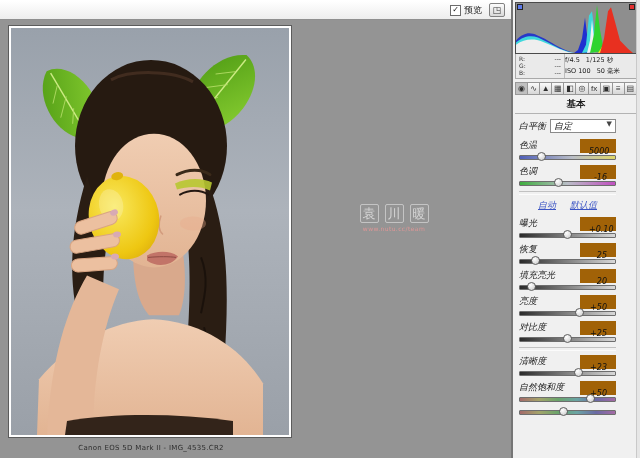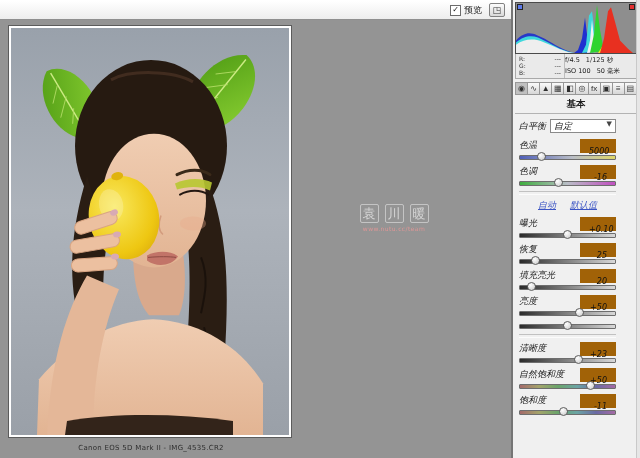--- a/index.html
+++ b/index.html
@@ -316,20 +316,24 @@
       <span class="s-label">亮度</span>
       <span class="s-value">+50</span>
     </div>
     <div class="s-track-wrap">
       <div class="s-track track-tone"></div>
       <div class="s-thumb" style="left: 63%;"></div>
     </div>
   </div>
 
   <div class="slider-row">
+    <div class="slider-head">
+      <span class="s-label">对比度</span>
+      <span class="s-value">+25</span>
+    </div>
     <div class="s-track-wrap">
       <div class="s-track track-tone"></div>
       <div class="s-thumb" style="left: 51%;"></div>
     </div>
   </div>
 </div>
       <div class="divider"></div>
       <div id="group2">
   <div class="slider-row">
     <div class="slider-head">
@@ -347,24 +351,20 @@
       <span class="s-label">自然饱和度</span>
       <span class="s-value">+50</span>
     </div>
     <div class="s-track-wrap">
       <div class="s-track track-color"></div>
       <div class="s-thumb" style="left: 74%;"></div>
     </div>
   </div>
 
   <div class="slider-row">
-    <div class="slider-head">
-      <span class="s-label">饱和度</span>
-      <span class="s-value">-11</span>
-    </div>
     <div class="s-track-wrap">
       <div class="s-track track-color"></div>
       <div class="s-thumb" style="left: 46%;"></div>
     </div>
   </div>
 </div>
     </div>
   </div>
 </div>
 

